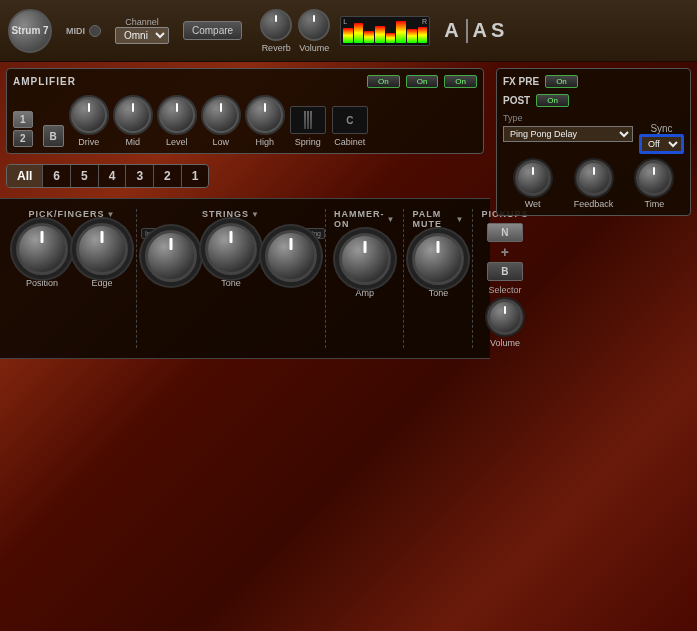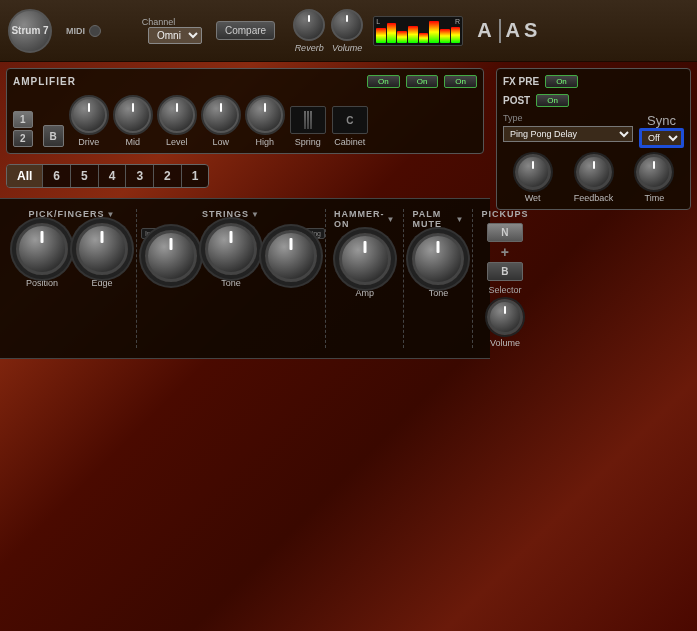--- a/index.html
+++ b/index.html
@@ -83,40 +83,38 @@
     }
 
     .channel-select {
       background: #5a4a3a;
       color: #eee;
       border: 1px solid #888;
       font-size: 10px;
       padding: 1px 4px;
       border-radius: 2px;
       width: 54px;
-      margin-left: 33px;
     }
 
     .compare-btn {
       background: linear-gradient(to bottom, #555, #333);
       color: #ccc;
       border: 1px solid #777;
       font-size: 10px;
       padding: 3px 8px;
       border-radius: 3px;
       cursor: pointer;
       margin-right: 12px;
     }
 
     .knob-labeled {
       display: flex;
       flex-direction: column;
       align-items: center;
       gap: 2px;
-      font-style: italic;
     }
 
     .knob-sm {
       width: 32px;
       height: 32px;
       border-radius: 50%;
       background: radial-gradient(circle at 35% 30%, #777, #222);
       border: 2px solid #555;
       position: relative;
     }
@@ -443,21 +441,22 @@
     }
 
     .sync-section {
       display: flex;
       flex-direction: column;
       align-items: center;
     }
 
     .sync-label {
       color: #aaa;
-      font-size: 13px;
+      font-size: 10px;
+      margin-top: 10px;
     }
 
     .sync-select {
       background: #3a2a1a;
       color: #eee;
       border: 3px solid #1d4ed8;
       font-size: 9px;
       padding: 1px 2px;
       width: 45px;
       border-radius: 2px;

